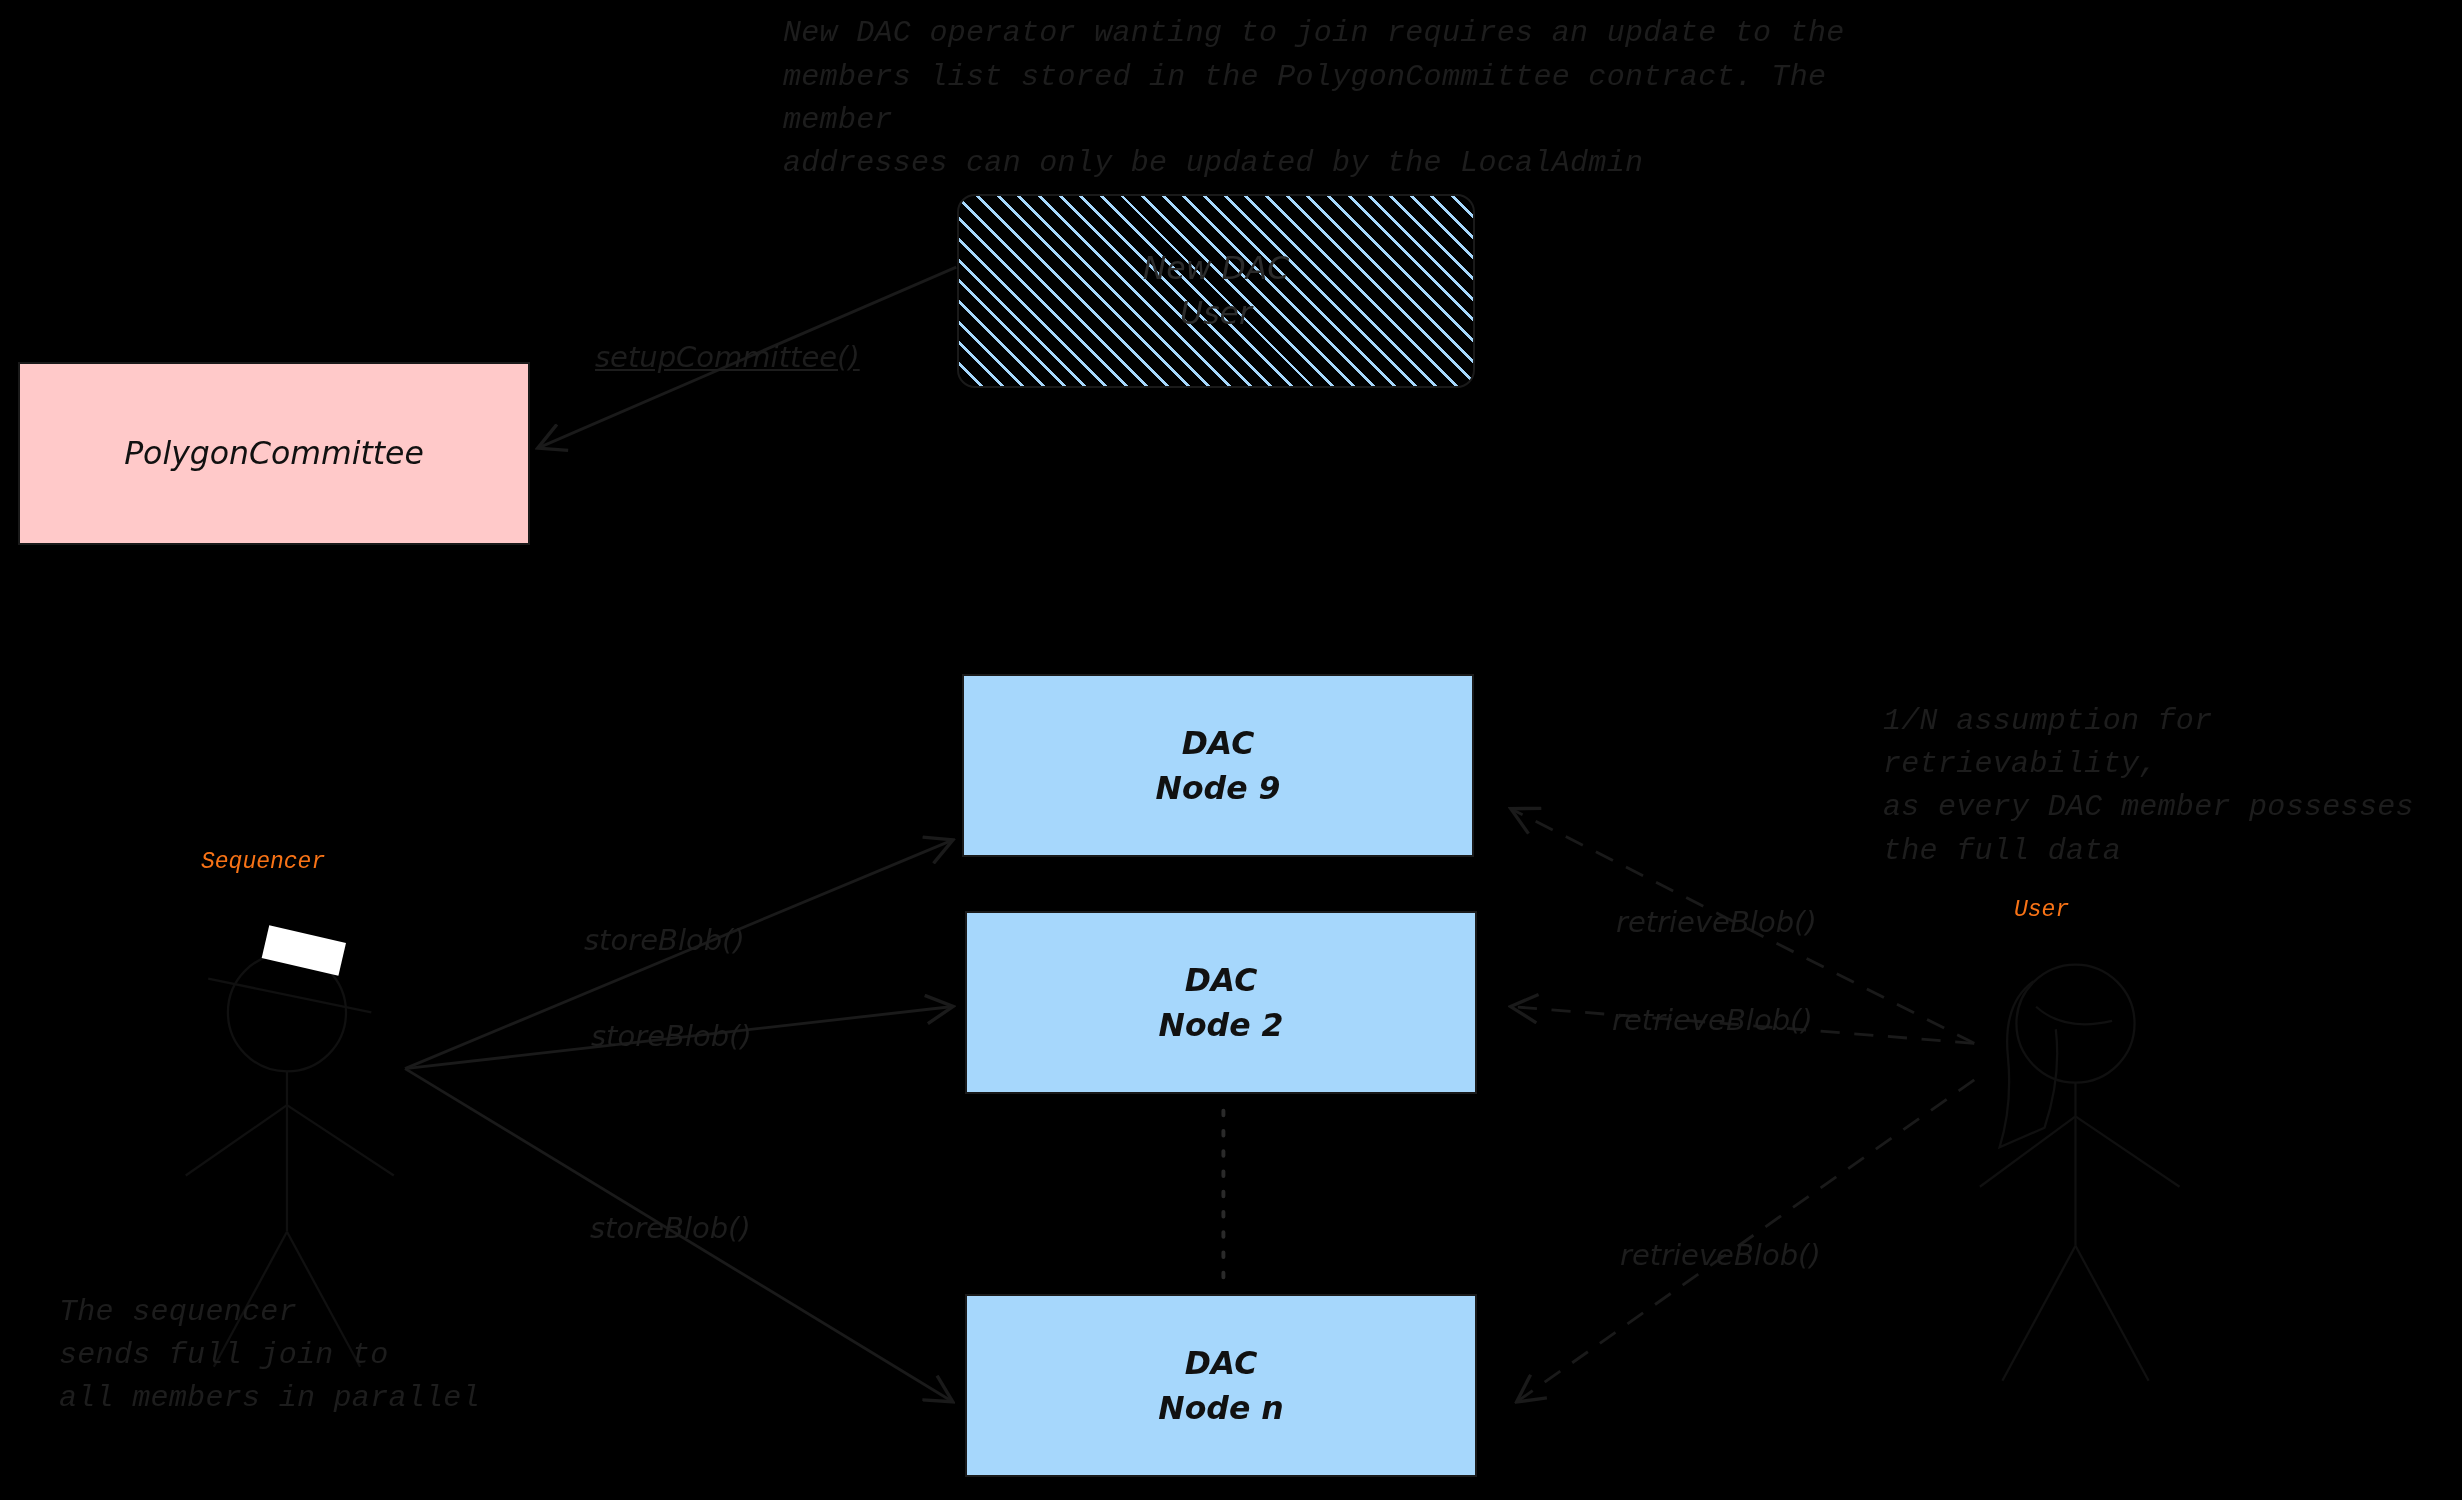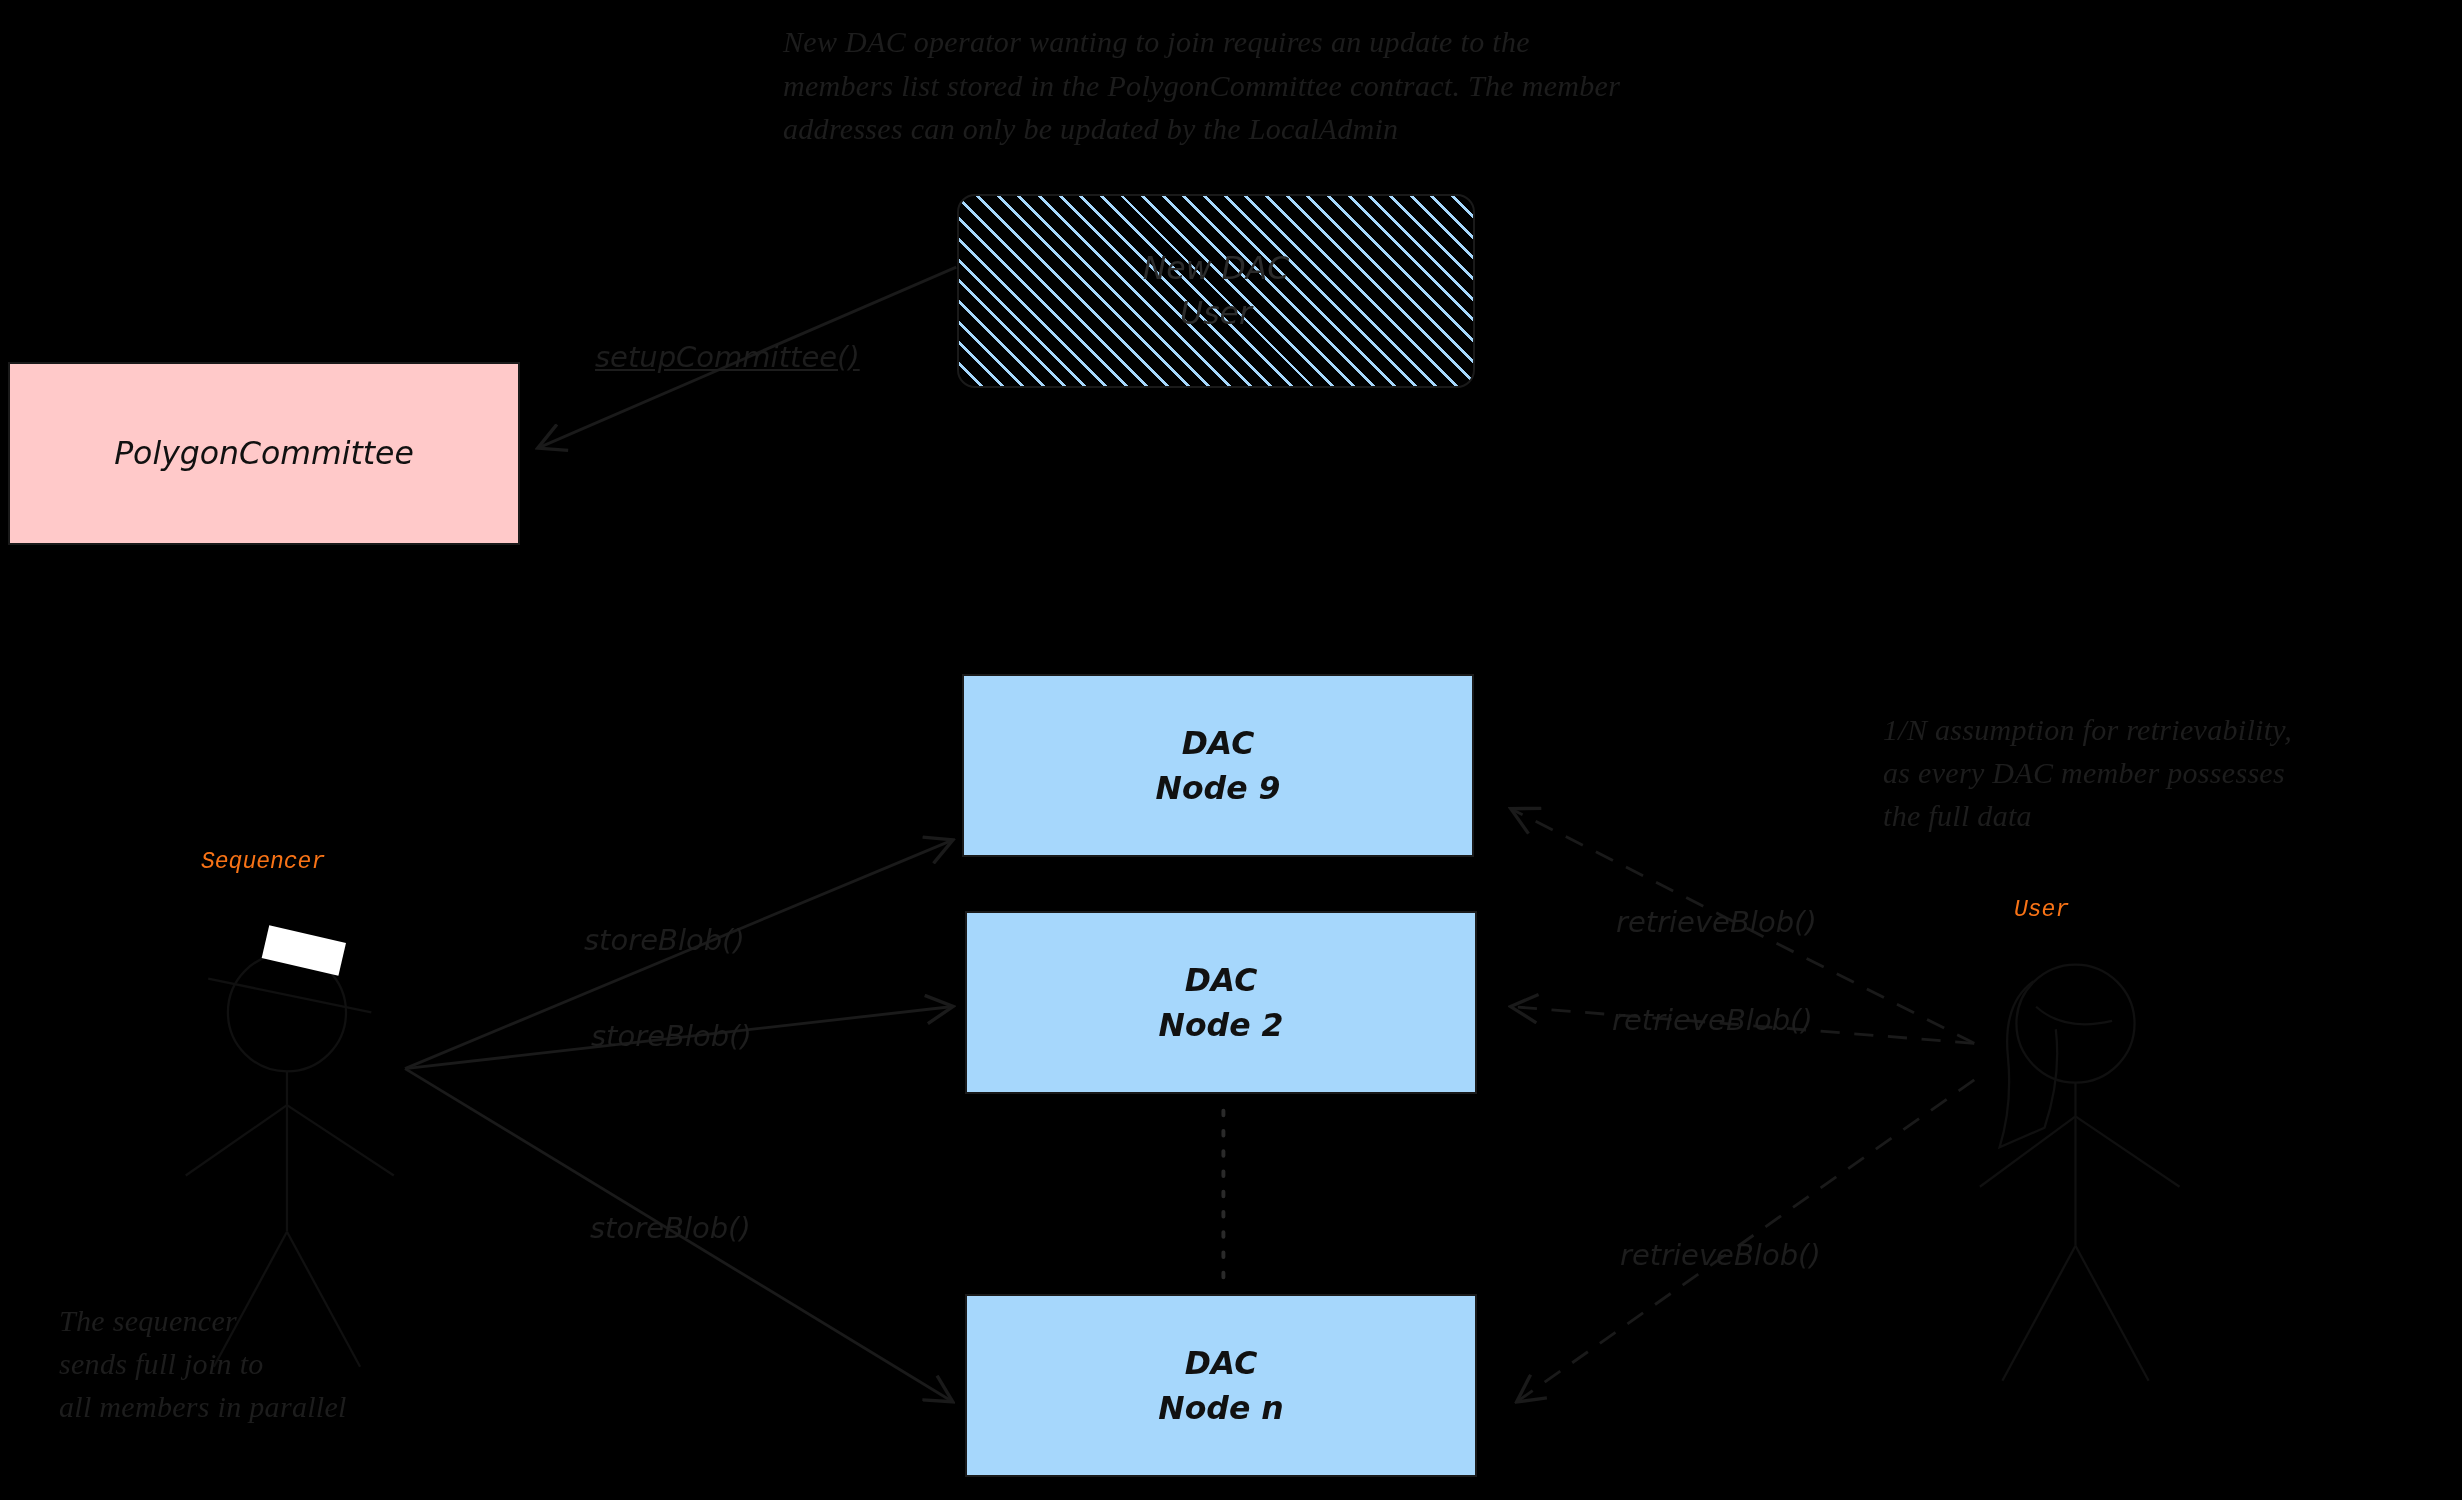--- a/index.html
+++ b/index.html
@@ -9,27 +9,26 @@
     height:1500px;
     background:#000000;
     overflow:hidden;
     font-family:"DejaVu Sans", sans-serif;
   }
   #svgroot{position:absolute;left:0;top:0;width:2462px;height:1500px;}
 
   .note{
     position:absolute;
     color:#1d1d1d;
-    font-family:Liberation Serif, serif;
+    font-family:Liberation Mono, monospace;
     font-size:30px;
     line-height:1.44;
     white-space:pre-line;
     letter-spacing:0.3px;
     font-style:italic;
-    margin-top:8px;
   }
   .edge-label{
     position:absolute;
     color:#1d1d1d;
     font-size:29px;
     font-family:"DejaVu Sans", sans-serif;
     white-space:nowrap;
     font-style:italic;
   }
   .actor-label{
@@ -131,21 +130,21 @@
 
   <div class="note" style="left:59px;top:1291px;width:428px;">The sequencer
 sends full join to
 all members in parallel</div>
 
   <div class="box box-hatch" style="left:957px;top:194px;width:518px;height:194px;border-radius:18px;">
     <span class="l1">New DAC</span>
     <span class="l2">User</span>
   </div>
 
-  <div class="box box-pink" style="left:8px;top:362px;width:512px;height:183px;">
+  <div class="box box-pink" style="left:18px;top:362px;width:512px;height:183px;">
     <span class="l1">PolygonCommittee</span>
   </div>
 
   <div class="box box-blue" style="left:962px;top:674px;width:512px;height:183px;">
     <span class="l1">DAC</span>
     <span class="l2">Node 9</span>
   </div>
 
   <div class="box box-blue" style="left:965px;top:911px;width:512px;height:183px;">
     <span class="l1">DAC</span>

